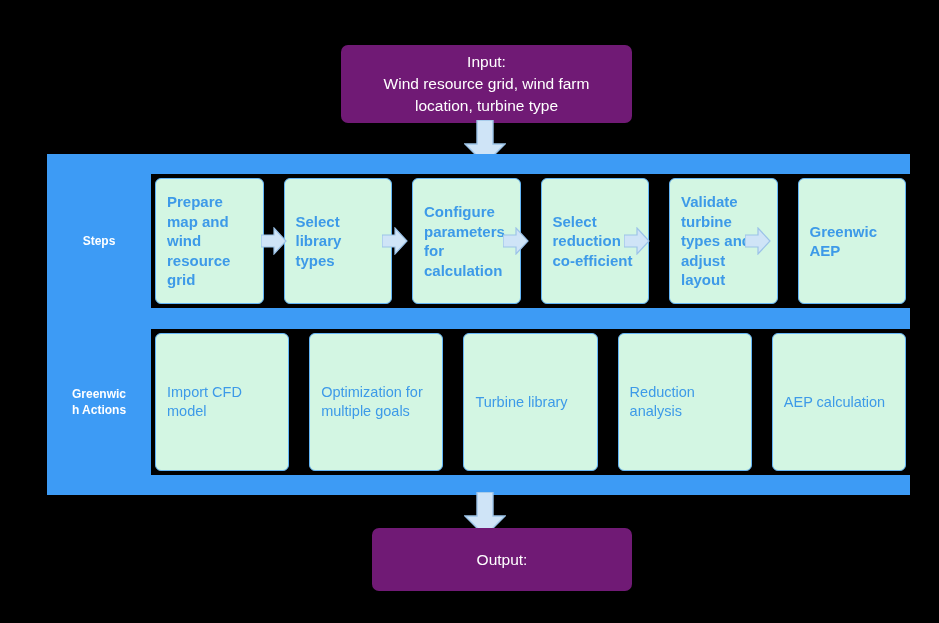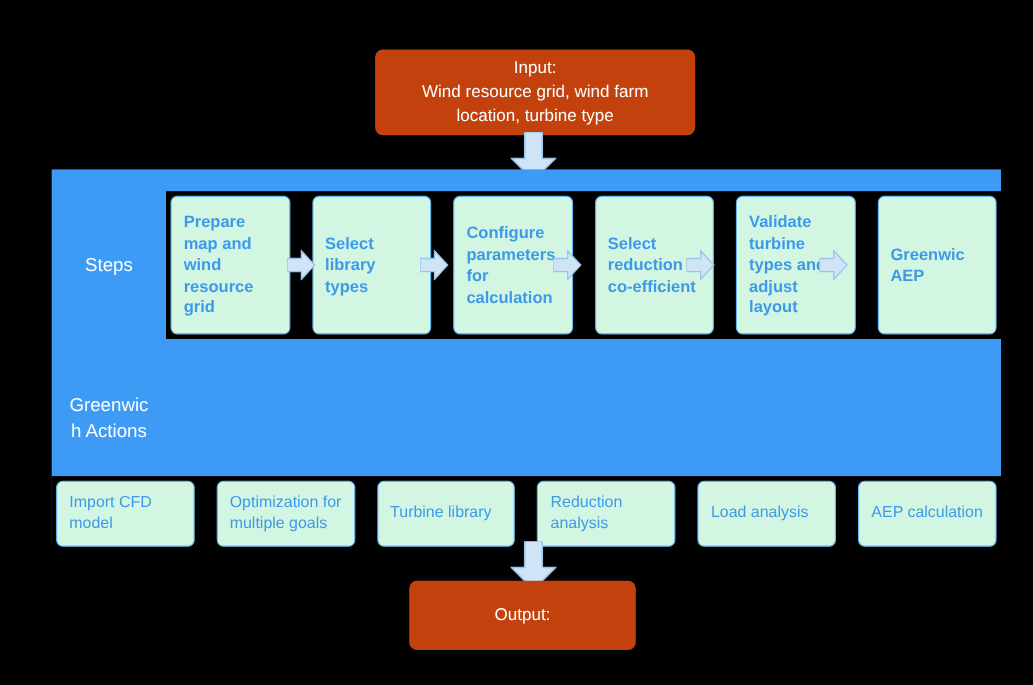--- a/index.html
+++ b/index.html
@@ -12,42 +12,42 @@
     height: 623px;
     position: relative;
     overflow: hidden;
     font-family: "Liberation Sans", sans-serif;
     -webkit-font-smoothing: antialiased;
   }
 
   
   .endbox {
     position: absolute;
-    background: #c2410c;
+    background: #701a75;
     border-radius: 7px;
     color: #ffffff;
     display: flex;
     align-items: center;
     justify-content: center;
     text-align: center;
     line-height: 1.42;
     font-size: 15.5px;
     box-sizing: border-box;
     padding: 4px 10px;
   }
   #input-box {
     left: 341px;
     top: 45px;
     width: 291px;
     height: 78px;
   }
   #output-box {
     left: 372px;
     top: 528px;
-    width: 206px;
+    width: 260px;
     height: 63px;
   }
   .endbox .line { display: block; }
 
   
   .down-arrow {
     position: absolute;
     width: 42px;
     height: 45px;
   }
@@ -66,33 +66,33 @@
   }
 
   .panel-row {
     position: absolute;
     left: 0;
     width: 863px;
     display: flex;
     align-items: stretch;
   }
   #row-steps   { top: 20px;  height: 134px; }
-  #row-actions { top: 175px; height: 146px; flex-direction: column; }
+  #row-actions { top: 175px; height: 146px; }
 
   
   .row-label {
     width: 104px;
     flex: 0 0 104px;
     display: flex;
     align-items: center;
     justify-content: center;
     text-align: center;
     color: #ffffff;
-    font-weight: normal;
-    font-size: 17px;
+    font-weight: bold;
+    font-size: 12px;
     line-height: 1.35;
     box-sizing: border-box;
     padding: 0 4px;
   }
   
   .row-label.narrow { width: 104px; }
   .row-label .w1 { display: block; }
 
   
   .cards-track {
@@ -230,23 +230,20 @@
       <div class="card action">
         <span class="txt">Optimization for multiple goals</span>
       </div>
       <div class="card action">
         <span class="txt">Turbine library</span>
       </div>
       <div class="card action">
         <span class="txt">Reduction analysis</span>
       </div>
       <div class="card action">
-        <span class="txt">Load analysis</span>
-      </div>
-      <div class="card action">
         <span class="txt">AEP calculation</span>
       </div>
     </div>
   </div>
 
 </div>
 
 <div class="down-arrow" id="arrow-panel-to-output">
   <svg viewBox="0 0 42 45" width="42" height="45">
     <polygon points="13,0 29,0 29,24 41,24 21,44 1,24 13,24" fill="#cfe4f7" stroke="#9cc3e8" stroke-width="1.4"></polygon>

